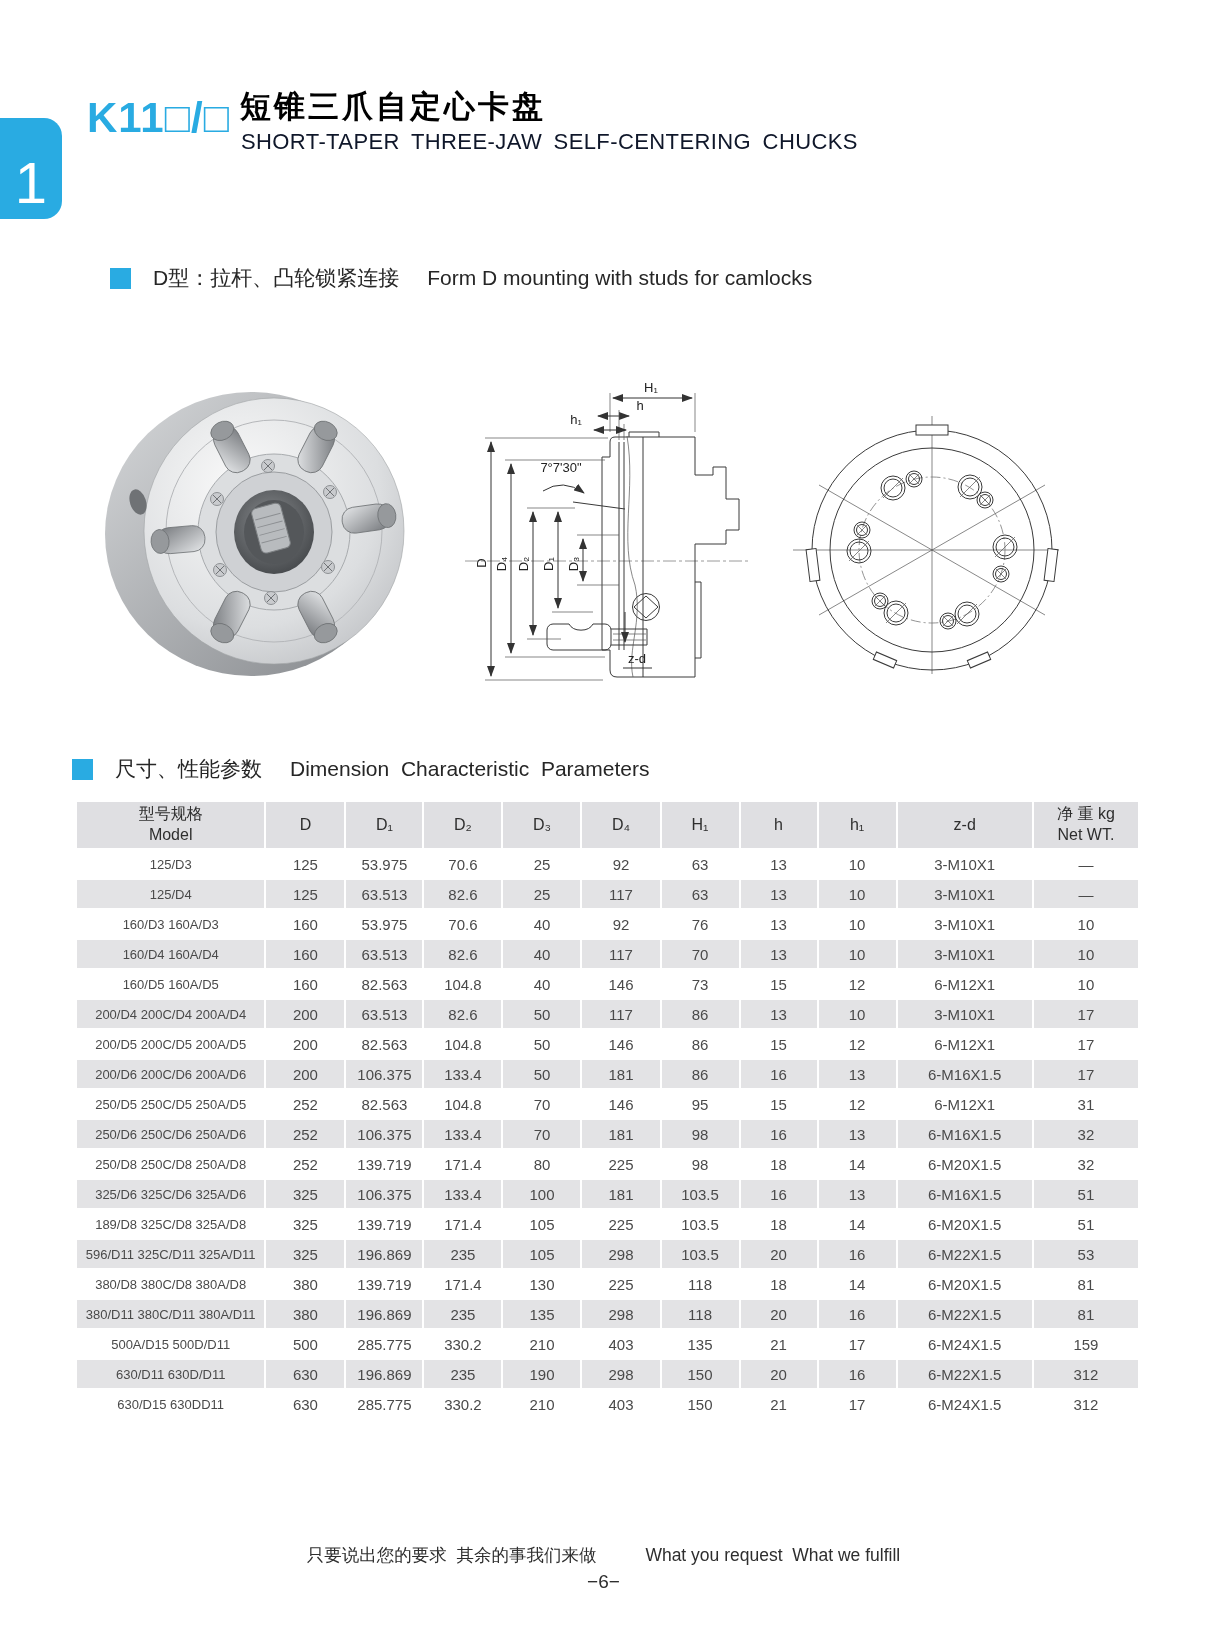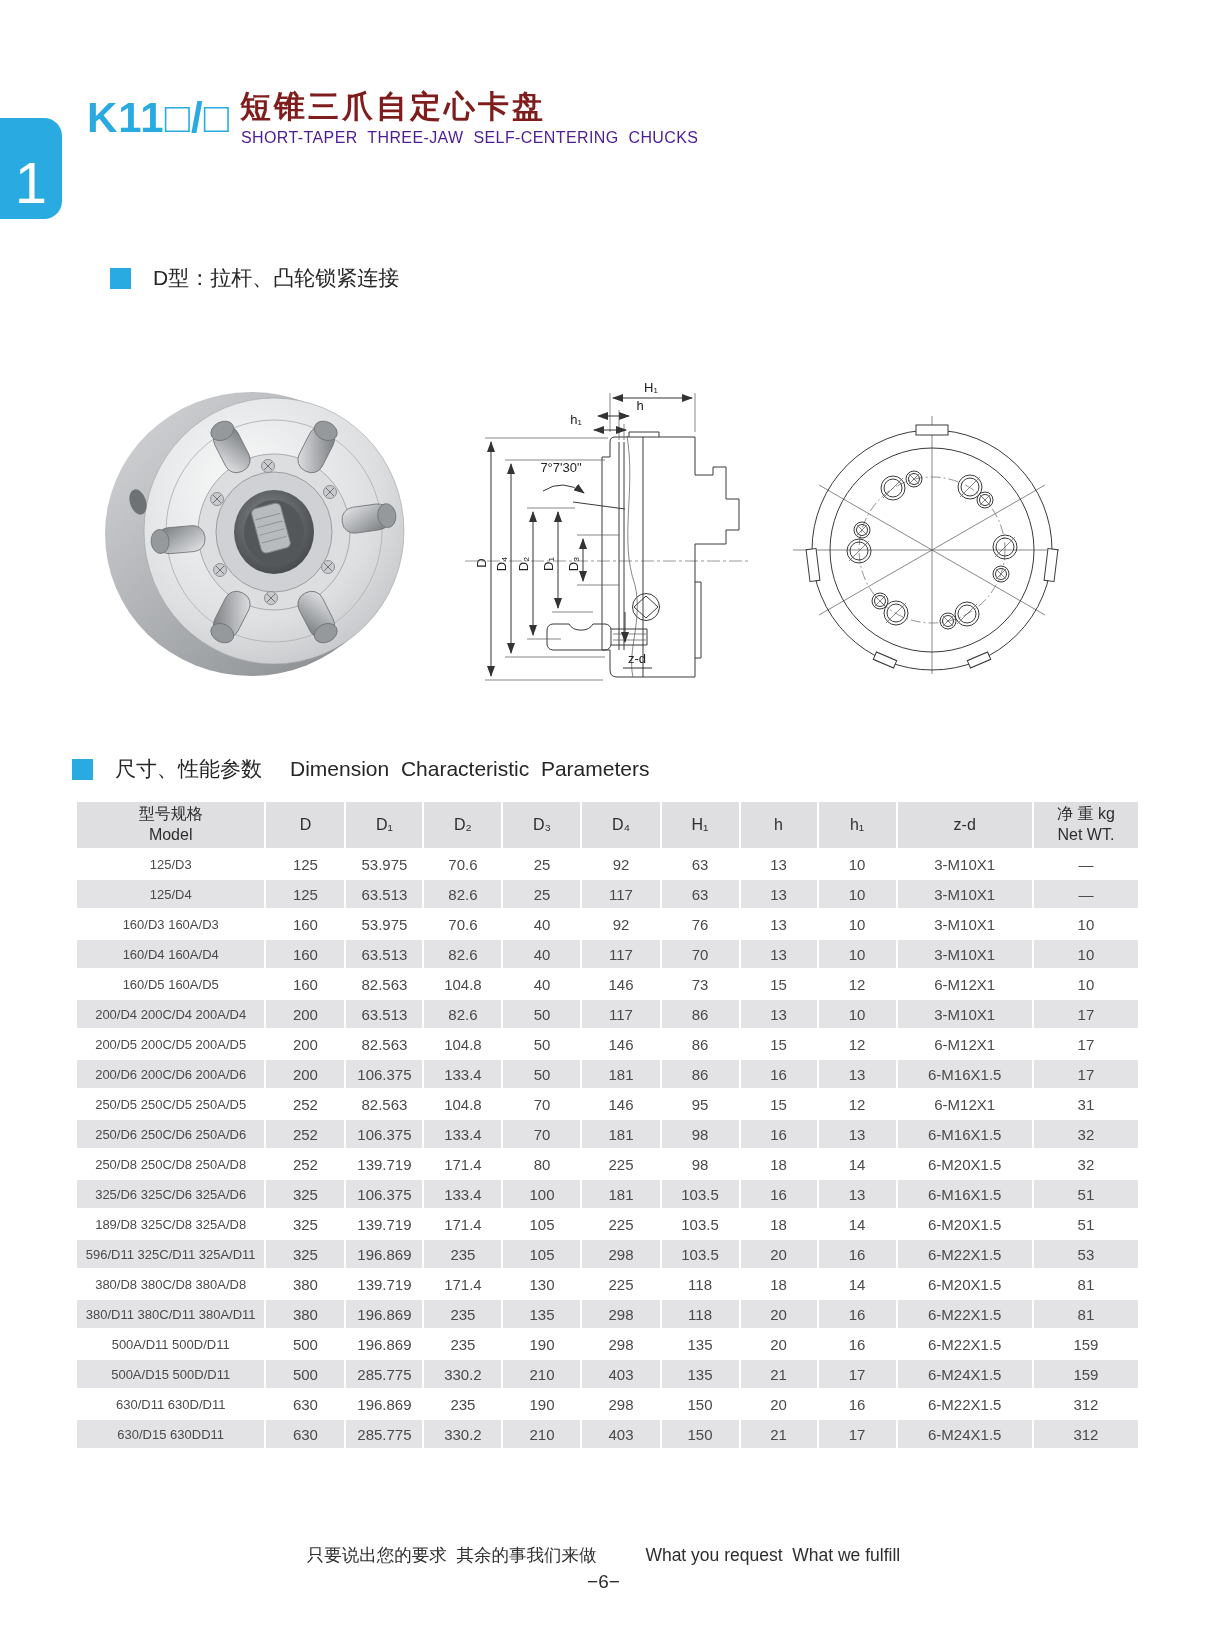--- a/index.html
+++ b/index.html
@@ -9,22 +9,22 @@
   }
   
   .side-tab{
     position:absolute;left:0;top:118px;width:62px;height:101px;
     background:#29abe2;border-radius:0 18px 18px 0;
     display:flex;align-items:flex-end;justify-content:center;
     color:#fff;font-size:58px;line-height:1;padding-bottom:7px;box-sizing:border-box;
   }
   
   .model-code{position:absolute;left:87px;top:94px;color:#29abe2;font-size:42px;font-weight:bold;letter-spacing:1px;}
-  .title-cn{position:absolute;left:240px;top:86px;color:#7f1d1d;font-size:31px;font-weight:bold;letter-spacing:3px;}
-  .title-en{position:absolute;left:241px;top:129px;color:#4c1d95;font-size:16px;letter-spacing:.4px;word-spacing:5px;}
+  .title-cn{position:absolute;left:240px;top:86px;color:#000000;font-size:31px;font-weight:bold;letter-spacing:3px;}
+  .title-en{position:absolute;left:241px;top:129px;color:#0f172a;font-size:22px;letter-spacing:.4px;word-spacing:5px;}
   
   .section-header{position:absolute;display:flex;align-items:center;font-size:21px;color:#262626;}
   .section-header .sq{width:21px;height:21px;background:#29abe2;margin-right:22px;flex:none;}
   .section-header .cn{margin-right:28px;white-space:pre;}
   .section-header .en{white-space:pre;}
   #sec-mounting{left:72px;top:264px;padding-left:38px;}
   #sec-dimensions{left:72px;top:755px;}
   
   .fig{position:absolute;}
   #fig-photo{left:103px;top:382px;}
@@ -61,20 +61,21 @@
     <span>1</span>
   </div>
 
   <div class="model-code">K11□/□</div>
   <div class="title-cn">短锥三爪自定心卡盘</div>
   <div class="title-en">SHORT-TAPER  THREE-JAW  SELF-CENTERING  CHUCKS</div>
 
   <div class="section-header" id="sec-mounting">
     <span class="sq"></span>
     <span class="cn">D型：拉杆、凸轮锁紧连接</span>
+    <span class="en">Form D mounting with studs for camlocks</span>
   </div>
 
   <svg class="fig" id="fig-photo" width="328" height="300" viewBox="0 0 328 300">
     <defs>
       <radialGradient id="gFace" cx="38%" cy="34%" r="75%">
         <stop offset="0%" stop-color="#fafafa"></stop>
           <stop offset="70%" stop-color="#dcdee0"></stop>
           <stop offset="100%" stop-color="#c2c4c7"></stop>
       </radialGradient>
       <linearGradient id="gSide" x1="0" y1="0" x2="1" y2="1">
@@ -607,33 +608,20 @@
           <td>235</td>
           <td>135</td>
           <td>298</td>
           <td>118</td>
           <td>20</td>
           <td>16</td>
           <td>6-M22X1.5</td>
           <td>81</td>
         </tr>
         <tr>
-          <td>500A/D11 500D/D11</td>
-          <td>500</td>
-          <td>196.869</td>
-          <td>235</td>
-          <td>190</td>
-          <td>298</td>
-          <td>135</td>
-          <td>20</td>
-          <td>16</td>
-          <td>6-M22X1.5</td>
-          <td>159</td>
-        </tr>
-        <tr>
           <td>500A/D15 500D/D11</td>
           <td>500</td>
           <td>285.775</td>
           <td>330.2</td>
           <td>210</td>
           <td>403</td>
           <td>135</td>
           <td>21</td>
           <td>17</td>
           <td>6-M24X1.5</td>

